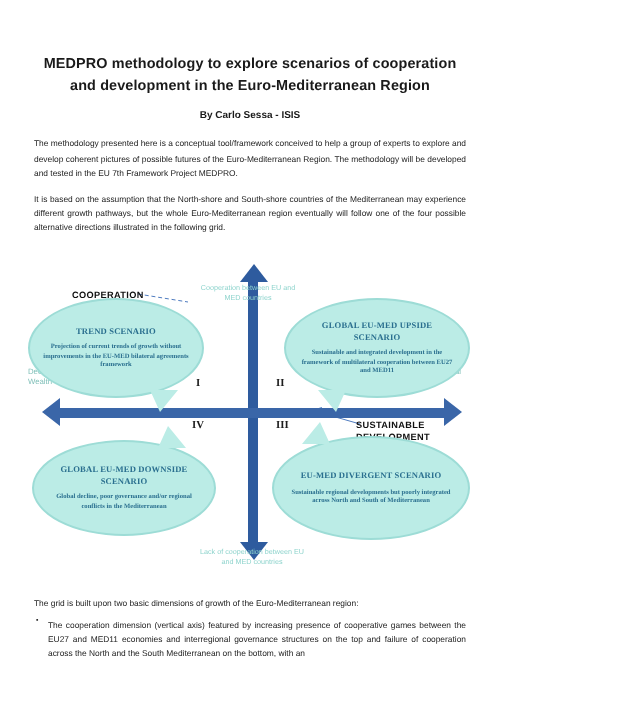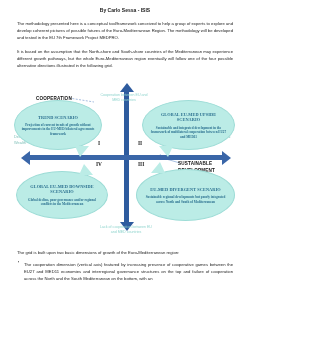--- a/index.html
+++ b/index.html
@@ -234,20 +234,21 @@
     top: -0.5px;
     font-size: 3.4px;
     color: #232323;
   }
 </style>
 </head>
 <body>
 
 <div class="page">
 
+  <div class="doc-title">MEDPRO methodology to explore scenarios of cooperation and development in the Euro-Mediterranean Region</div>
   <div class="byline">By Carlo Sessa - ISIS</div>
 
   <div class="para p1">The methodology presented here is a conceptual tool/framework conceived to help a group of experts to explore and develop coherent pictures of possible futures of the Euro-Mediterranean Region. The methodology will be developed and tested in the EU 7th Framework Project MEDPRO.</div>
   <div class="para p2">It is based on the assumption that the North-shore and South-shore countries of the Mediterranean may experience different growth pathways, but the whole Euro-Mediterranean region eventually will follow one of the four possible alternative directions illustrated in the following grid.</div>
 
   <div class="diagram">
 
     <svg class="svg-overlay" viewBox="0 0 222 168">
 
       <path d="M55 21 L80 25" stroke="#4f7cc0" stroke-width="0.5" stroke-dasharray="2,1.4" fill="none"></path>

